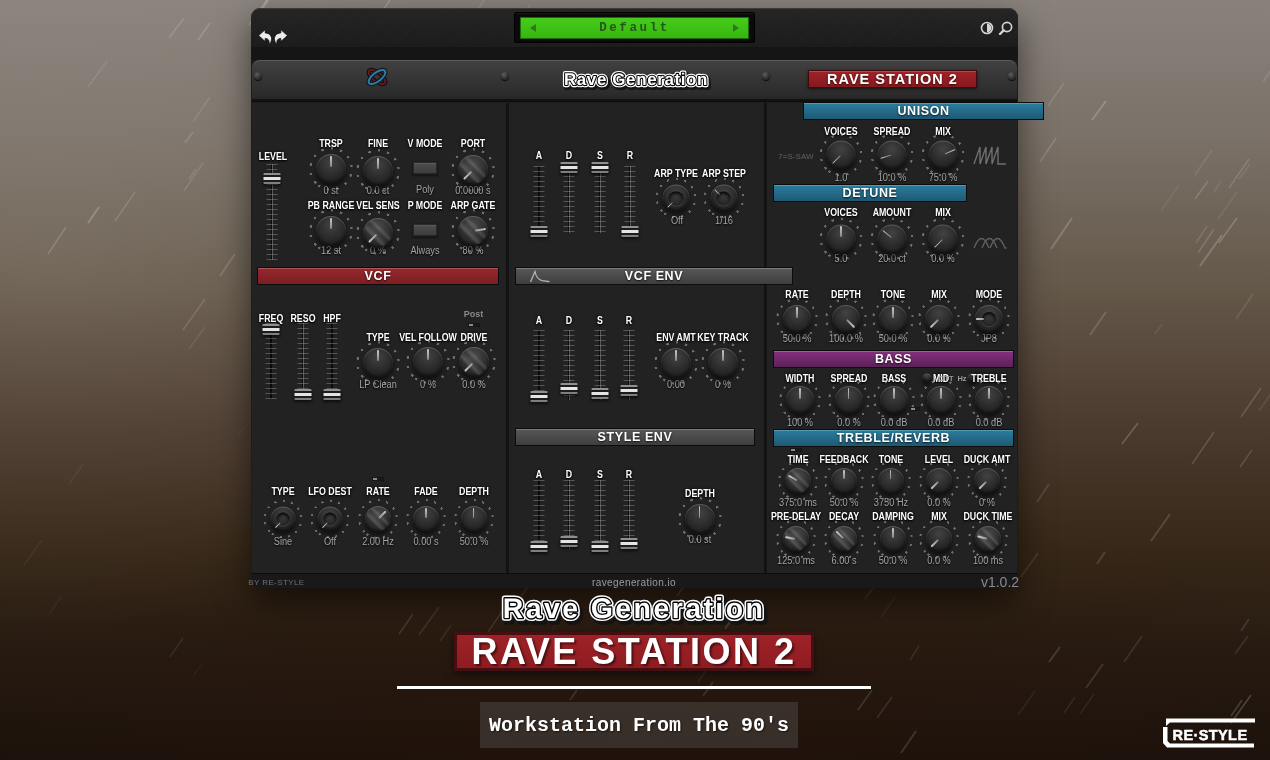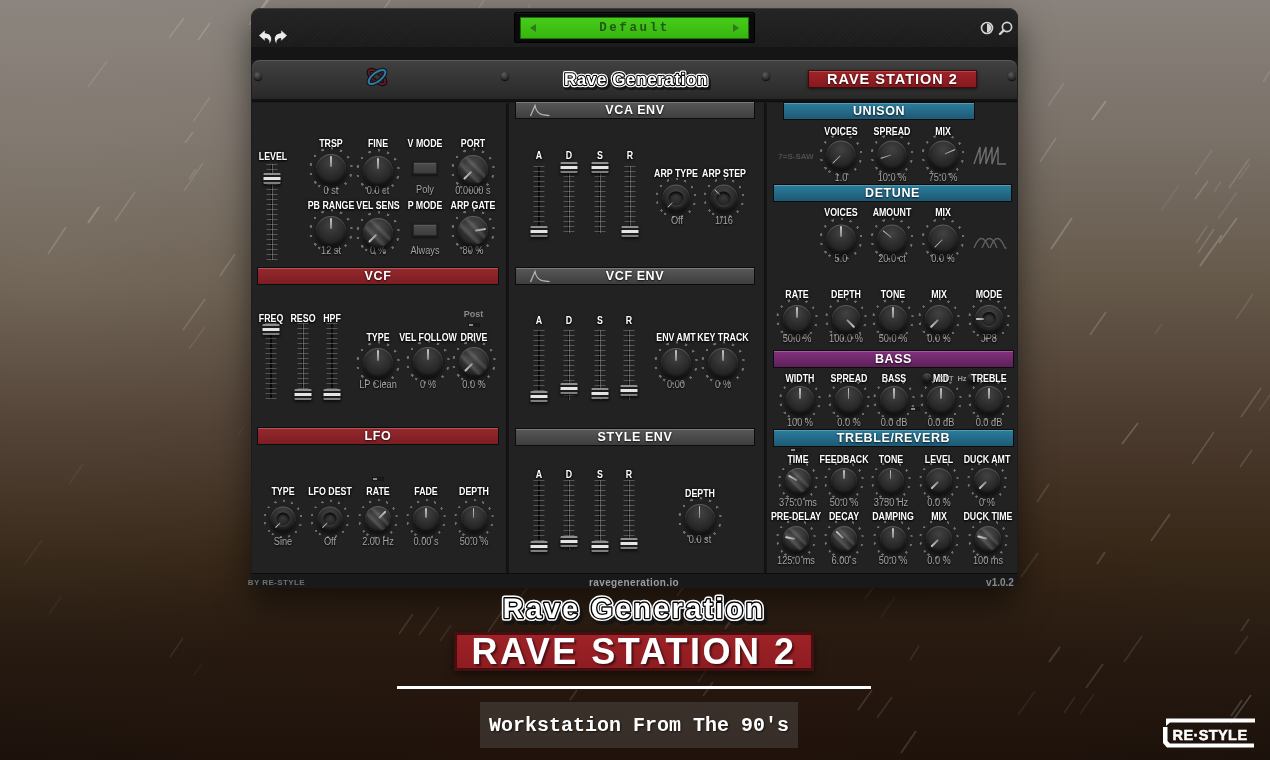--- a/index.html
+++ b/index.html
@@ -8,21 +8,21 @@
  radial-gradient(1100px 560px at 50% 112%, rgba(46,20,8,.38), transparent 72%),
  linear-gradient(to bottom,#89827c 0%,#7a7168 18%,#645849 38%,#4b3a2e 56%,#372818 72%,#261a11 86%,#1b120c 100%);}
 svg.bg{position:absolute;inset:0}
 .plug{position:absolute;left:251px;top:8px;width:767px;height:580px;border-radius:10px;background:#1c1c1c;box-shadow:0 14px 34px rgba(0,0,0,.55)}
 .tbar{position:absolute;left:0;top:0;width:767px;height:39px;border-radius:9px 9px 0 0;background:repeating-linear-gradient(315deg,rgba(255,255,255,.016) 0 1px,transparent 1px 3px),linear-gradient(#242424,#1b1b1b);box-shadow:inset 0 1px 0 rgba(255,255,255,.10)}
 .gap{position:absolute;left:0;top:39px;width:767px;height:13px;background:#151515}
 .hdr{position:absolute;left:1px;top:52px;width:765px;height:42px;border-radius:8px 8px 0 0;background:linear-gradient(#414141,#2b2b2b 85%,#232323);box-shadow:inset 0 1px 0 rgba(255,255,255,.14),inset 0 -2px 0 rgba(0,0,0,.5);border-bottom:1px solid #0e0e0e}
 .bodyp{position:absolute;left:1px;top:95px;width:765px;height:470px;background:#222}
 .colsep{position:absolute;top:95px;width:3px;height:470px;background:linear-gradient(90deg,#101010,#161616);}
 .foot{position:absolute;left:0;top:565px;width:767px;height:15px;border-radius:0 0 9px 9px;background:#191919;border-top:1px solid #0d0d0d}
-.ft{position:absolute;font-size:8px;font-weight:bold;color:#6f6f6f;letter-spacing:.4px;white-space:nowrap;transform:translate(-50%,-50%)}
+.ft{position:absolute;font-size:8px;font-weight:normal;color:#6f6f6f;letter-spacing:.4px;white-space:nowrap;transform:translate(-50%,-50%)}
 
 .sh{position:absolute;height:18px;width:242px;display:flex;align-items:center;justify-content:center;font-weight:bold;font-size:12.5px;color:#fff;letter-spacing:.6px;text-shadow:0 1px 2px rgba(0,0,0,.8);border:1px solid #0c0c0c;box-shadow:inset 0 1px 0 rgba(255,255,255,.22)}
 .sh.red{background:linear-gradient(#96282d,#7b1e23)}
 .sh.gray{background:linear-gradient(#585858,#3e3e3e)}
 .sh.blue{background:linear-gradient(#2b7d9d,#1d5a75)}
 .sh.pur{background:linear-gradient(#85307f,#5c215a)}
 
 .lbl{position:absolute;transform:translate(-50%,-50%) scaleX(.84);font-size:10.5px;font-weight:bold;color:#fff;white-space:nowrap;text-shadow:0 1px 2px #000,0 0 3px rgba(0,0,0,.9)}
 .val{position:absolute;transform:translate(-50%,-50%) scaleX(.92);font-size:10px;color:#a4a4a4;white-space:nowrap;text-shadow:0 1px 2px #000}
 .dim{position:absolute;transform:translate(-50%,-50%);font-size:8px;font-weight:bold;color:#4e4e4e;white-space:nowrap}
@@ -216,30 +216,26 @@
   <div class="scr" style="left:6px;top:16px"></div>
   <div class="scr" style="left:253px;top:16px"></div>
   <div class="scr" style="left:514px;top:16px"></div>
   <div class="scr" style="left:760px;top:16px"></div>
  </div>
  <div class="bodyp"></div>
  <div class="colsep" style="left:255px"></div>
  <div class="colsep" style="left:513px"></div>
 
  <div class="sh red" style="left:6px;top:259px">VCF</div>
- <div class="sh red" style="left:6px;top:419px">LFO</div>
- <div class="sh gray" style="left:264px;top:93px;width:240px"><svg style="position:absolute;left:13px;top:2px" width="22" height="13" viewBox="0 0 22 13">
-        <path d="M1.5 12 L6 1.5 C7 7 9 9.5 13 10.6 L20.5 11.6" fill="none" stroke="#b9b9b9" stroke-width="1.2"></path>
-      </svg>VCA ENV</div>
- <div class="sh gray" style="left:264px;top:259px;width:240px"><svg style="position:absolute;left:13px;top:2px" width="22" height="13" viewBox="0 0 22 13">
+ <div class="sh gray" style="left:264px;top:259px;width:278px"><svg style="position:absolute;left:13px;top:2px" width="22" height="13" viewBox="0 0 22 13">
         <path d="M1.5 12 L6 1.5 C7 7 9 9.5 13 10.6 L20.5 11.6" fill="none" stroke="#b9b9b9" stroke-width="1.2"></path>
       </svg>VCF ENV</div>
  <div class="sh gray" style="left:264px;top:420px;width:240px">STYLE ENV</div>
- <div class="sh blue" style="left:532px;top:94px;width:192px">UNISON</div>
- <div class="sh blue" style="left:522px;top:176px;width:239px">DETUNE</div>
+ <div class="sh blue" style="left:552px;top:94px;width:241px">UNISON</div>
+ <div class="sh blue" style="left:522px;top:176px;width:194px">DETUNE</div>
  <div class="sh pur" style="left:522px;top:342px;width:241px">BASS</div>
  <div class="sh blue" style="left:522px;top:421px;width:241px">TREBLE/REVERB</div>
 
  <div class="btn" style="left:174px;top:160px"></div>
  <div class="btn" style="left:174px;top:222px"></div>
  <div class="led" style="left:222.5px;top:317px"></div>
  <div class="led" style="left:126.8px;top:471px"></div>
  <div class="led" style="left:544.5px;top:442px"></div>
 
  <div class="kn mini" style="left:676px;top:369.5px;width:9px;height:9px;--r:0deg"></div>
@@ -553,21 +549,21 @@
         <b style="top:60.5px"></b>
       </div>
 <div class="sld" style="left:378px;top:472px;height:70px">
         <b style="top:58.0px"></b>
       </div>
     </div>
 
  <div class="foot">
   <div class="ft" style="left:25.4px;top:7.5px">BY RE-STYLE</div>
   <div class="ft" style="left:383px;top:7.5px;color:#9c9c9c;font-size:10px">ravegeneration.io</div>
-  <div class="ft" style="left:749px;top:7.5px;font-weight:bold;color:#8a8a8a;font-size:10px;letter-spacing:0">v1.0.2</div>
+  <div class="ft" style="left:749px;top:7.5px;font-weight:normal;color:#8a8a8a;font-size:14px;letter-spacing:0">v1.0.2</div>
  </div>
 </div>
 
 <svg style="position:absolute;left:484px;top:589px" width="300" height="40" viewBox="0 0 300 40">
   <g font-family="Liberation Sans,sans-serif" font-weight="bold" font-size="28.5" letter-spacing="2.4" text-anchor="middle" stroke-linejoin="round">
     <text x="152.5" y="31.5" fill="#141414" stroke="#141414" stroke-width="7.5" opacity=".9">Rave Generation</text>
     <text x="150" y="29" fill="#fff" stroke="#fff" stroke-width="5.6">Rave Generation</text>
     <text x="150" y="29" fill="#fff" stroke="#000" stroke-width="2.7" paint-order="stroke">Rave Generation</text>
   </g>
 </svg>

